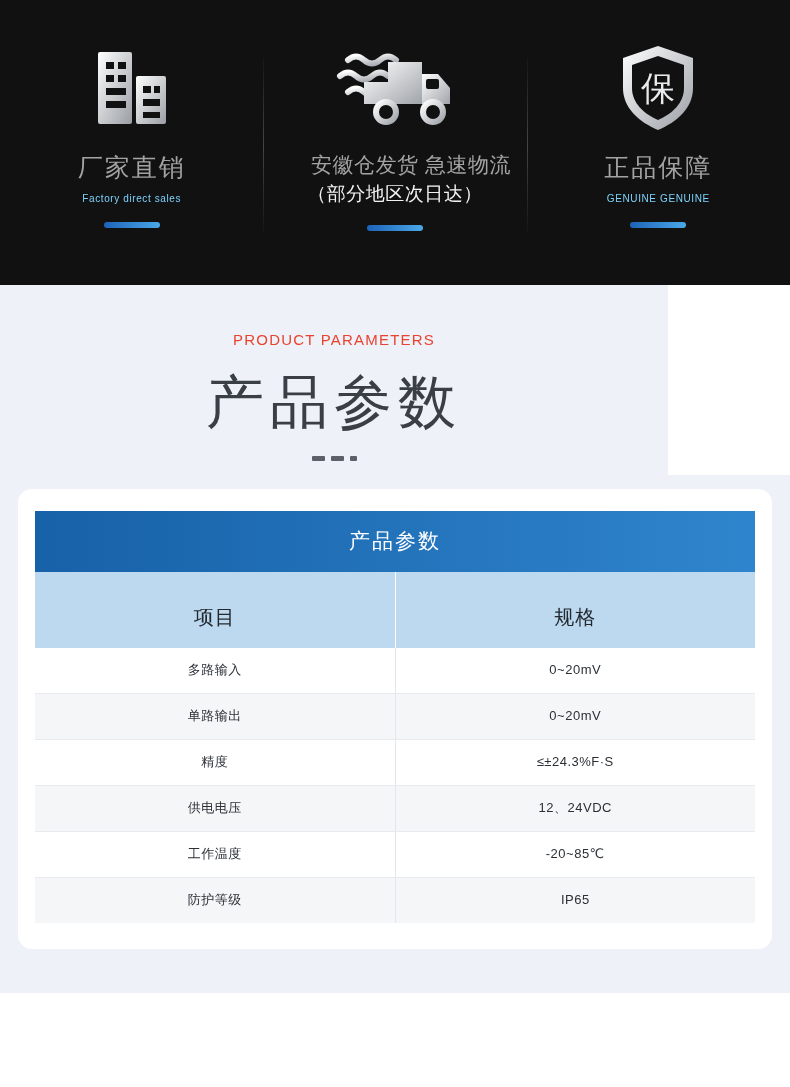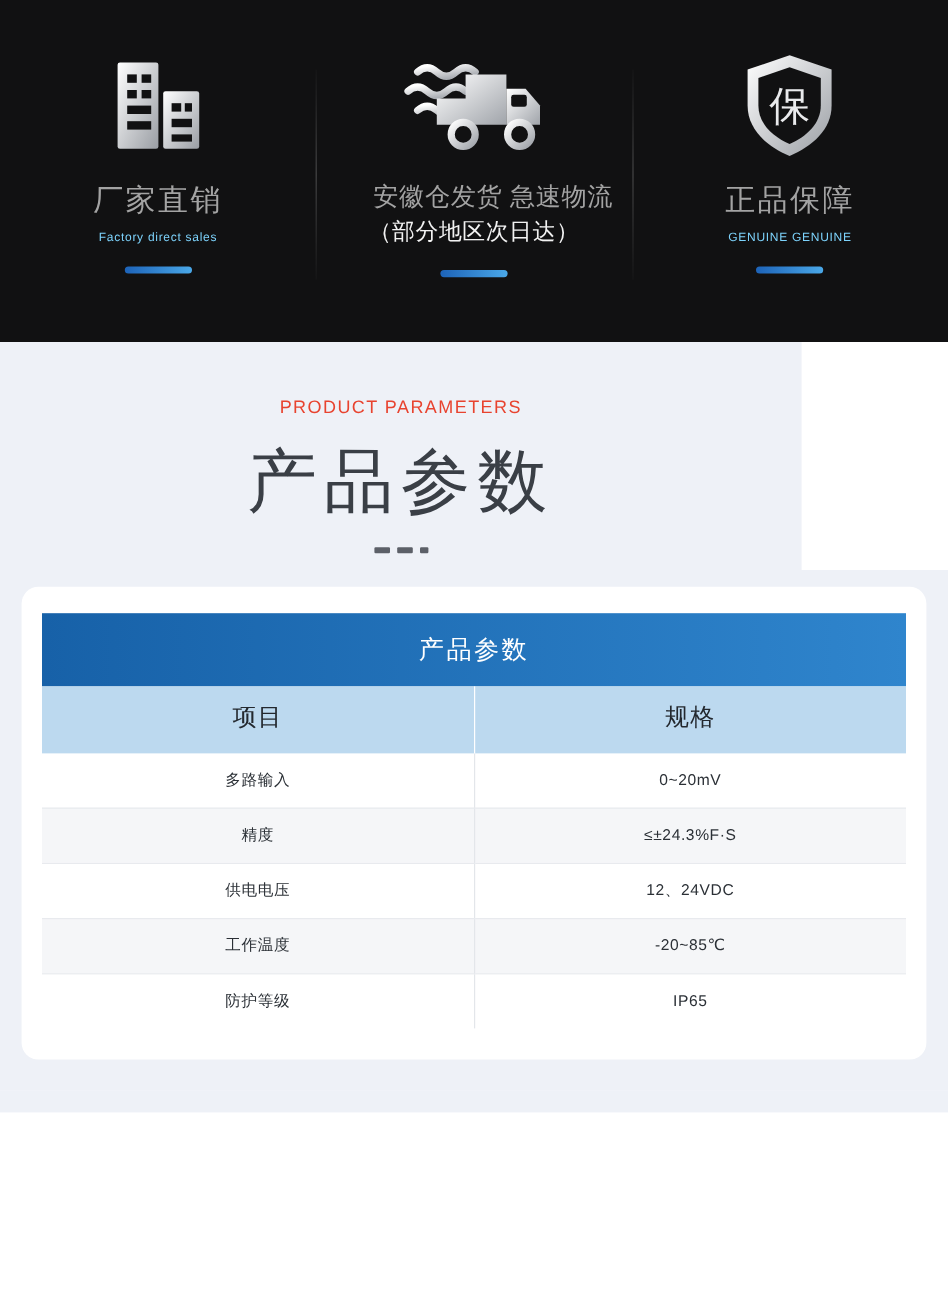--- a/index.html
+++ b/index.html
@@ -158,21 +158,21 @@
     width: 100%;
     border-collapse: collapse;
     table-layout: fixed;
   }
   table th {
     background: #bcd9ef;
     color: #23282e;
     font-size: 20px;
     font-weight: 500;
     letter-spacing: 1px;
-    padding: 12px 0 17px 0;
+    padding: 32px 0 17px 0;
     text-align: center;
     border-right: 1px solid #ffffff;
   }
   table th:last-child { border-right: none; }
   table td {
     font-size: 13px;
     color: #2b3036;
     text-align: center;
     padding: 13px 0 14px 0;
     border-right: 1px solid #e3e6ea;
@@ -291,20 +291,24 @@
             <th>项目</th>
             <th>规格</th>
           </tr>
         </thead>
         <tbody>
           <tr>
             <td>多路输入</td>
             <td>0~20mV</td>
           </tr>
           <tr>
+            <td>单路输出</td>
+            <td>0~20mV</td>
+          </tr>
+          <tr>
             <td>精度</td>
             <td>≤±24.3%F·S</td>
           </tr>
           <tr>
             <td>供电电压</td>
             <td>12、24VDC</td>
           </tr>
           <tr>
             <td>工作温度</td>
             <td>-20~85℃</td>

